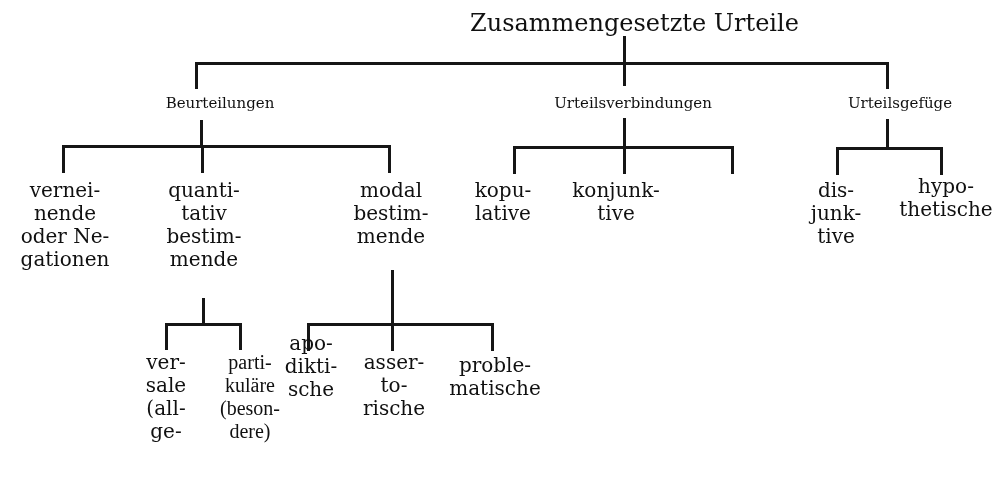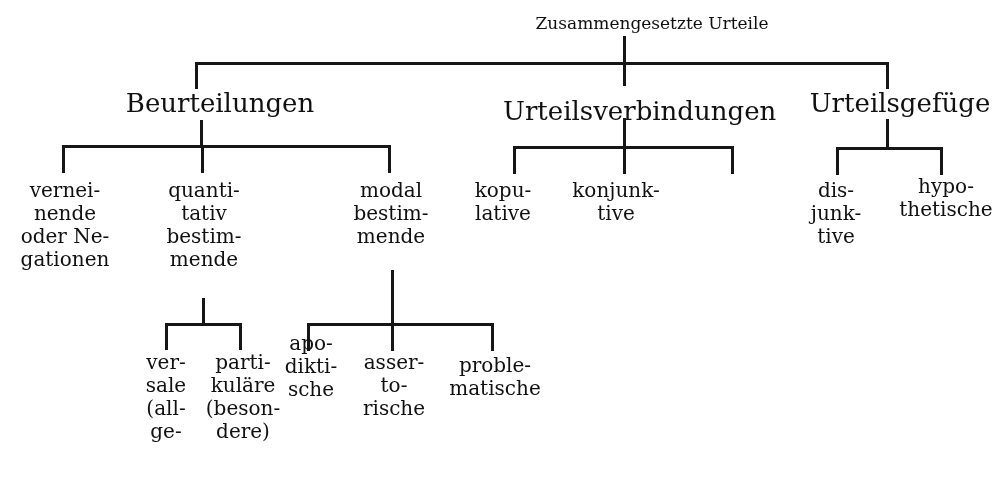--- a/index.html
+++ b/index.html
@@ -8,37 +8,37 @@
     width: 1000px;
     height: 499px;
     background: var(--bg, #ffffff);
     font-family: "DejaVu Serif", serif;
     color: var(--text, #101010);
     overflow: hidden;
   }
   .hline { position: absolute; height: 3px; background: var(--line, #161616); }
   .vline { position: absolute; width: 3px; background: var(--line, #161616); }
   .node  { position: absolute; text-align: center; font-size: 20px; line-height: 23px; white-space: nowrap; }
-  .lvl0  { font-size: 17px; margin-left: 32px; }
-  .lvl1  { font-size: 26px; }
+  .lvl0  { font-size: 24px; }
+  .lvl1  { font-size: 15px; }
 </style>
 </head>
 <body>
 
 <div class="canvas">
 
   <div class="node lvl0" style="left:470px; top:12px; width:300px;">Zusammengesetzte Urteile</div>
 
   <div class="vline" style="left:623px; top:36px; height:50px;"></div>
   <div class="hline" style="left:196px; top:62px; width:693px;"></div>
   <div class="vline" style="left:195px; top:62px; height:27px;"></div>
   <div class="vline" style="left:886px; top:62px; height:27px;"></div>
 
   <div class="node lvl1" style="left:110px; top:92px; width:220px;">Beurteilungen</div>
-  <div class="node lvl1" style="left:503px; top:100px; width:260px;">Urteilsverbindungen</div>
+  <div class="node lvl1" style="left:503px; top:92px; width:260px;">Urteilsverbindungen</div>
   <div class="node lvl1" style="left:790px; top:92px; width:220px;">Urteilsgefüge</div>
 
   <div class="vline" style="left:200px; top:120px; height:27px;"></div>
   <div class="hline" style="left:62px; top:145px; width:329px;"></div>
   <div class="vline" style="left:62px; top:145px; height:28px;"></div>
   <div class="vline" style="left:201px; top:145px; height:28px;"></div>
   <div class="vline" style="left:388px; top:145px; height:28px;"></div>
 
   <div class="vline" style="left:623px; top:118px; height:30px;"></div>
   <div class="hline" style="left:513px; top:146px; width:221px;"></div>
@@ -96,21 +96,21 @@
   <div class="vline" style="left:307px; top:323px; height:28px;"></div>
   <div class="vline" style="left:391px; top:323px; height:28px;"></div>
   <div class="vline" style="left:491px; top:323px; height:28px;"></div>
 
   <div class="node" style="left:116px; top:351px; width:100px;">
     <div>ver-</div>
     <div>sale</div>
     <div>(all-</div>
     <div>ge-</div>
   </div>
-  <div class="node" style="left:188px; top:351px; width:110px;">
+  <div class="node" style="left:195px; top:351px; width:110px;font-family:Liberation Serif, serif;">
     <div>parti-</div>
     <div>kuläre</div>
     <div>(beson-</div>
     <div>dere)</div>
   </div>
   <div class="node" style="left:261px; top:332px; width:100px;">
     <div>apo-</div>
     <div>dikti-</div>
     <div>sche</div>
   </div>

